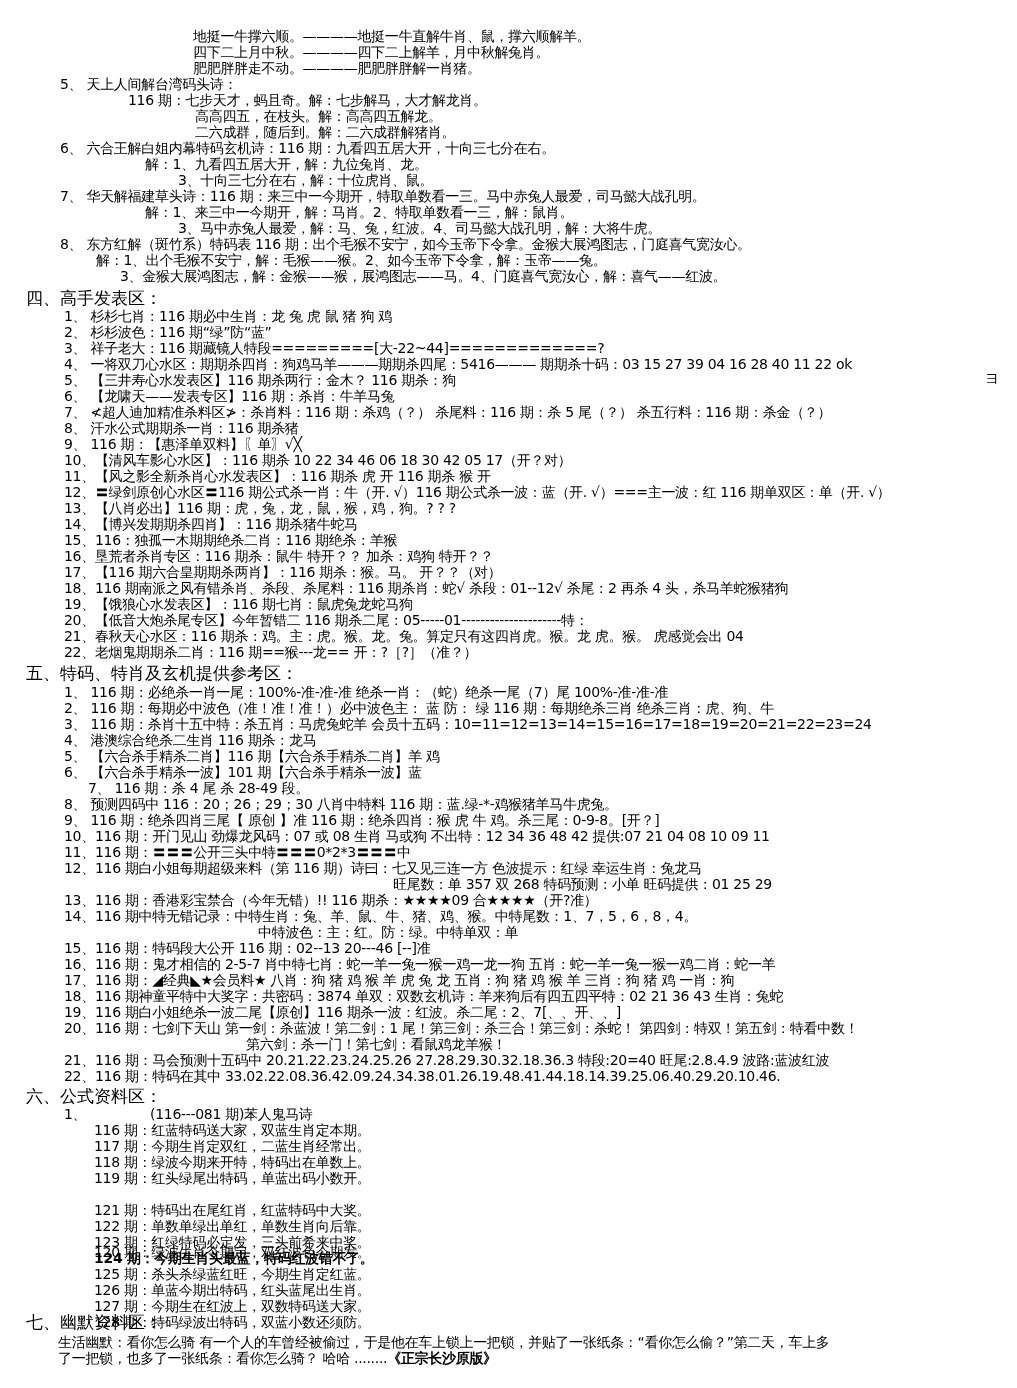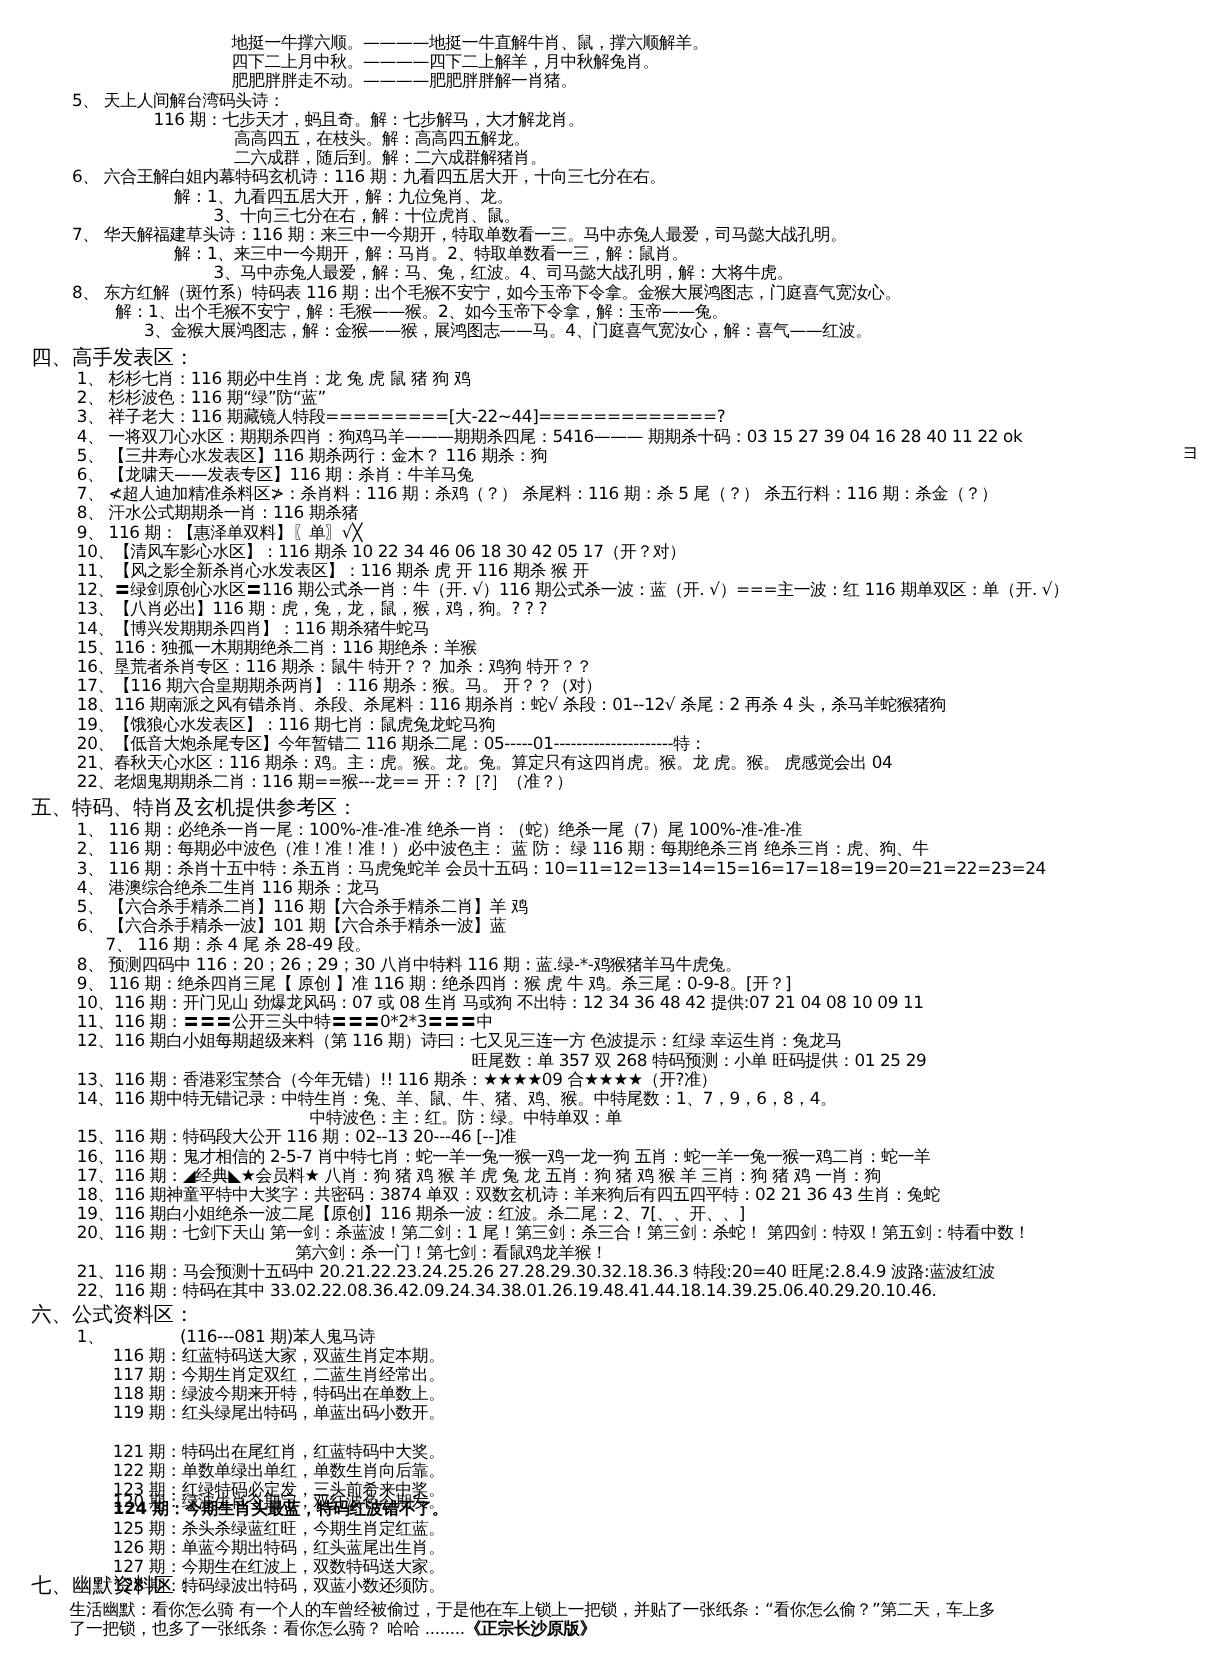--- a/index.html
+++ b/index.html
@@ -69,21 +69,21 @@
 <div class="line" style="left:64px;top:748px;">5、  【六合杀手精杀二肖】116 期【六合杀手精杀二肖】羊    鸡</div>
 <div class="line" style="left:64px;top:764px;">6、  【六合杀手精杀一波】101 期【六合杀手精杀一波】蓝</div>
 <div class="line" style="left:64px;top:780px;margin-left:24px;">7、  116 期：杀 4 尾    杀 28-49 段。</div>
 <div class="line" style="left:64px;top:796px;">8、  预测四码中 116：20；26；29；30       八肖中特料 116 期：蓝.绿-*-鸡猴猪羊马牛虎兔。</div>
 <div class="line" style="left:64px;top:812px;">9、  116 期：绝杀四肖三尾【 原创 】准 116 期：绝杀四肖：猴 虎 牛 鸡。杀三尾：0-9-8。[开？]</div>
 <div class="line" style="left:64px;top:828px;">10、116 期：开门见山    劲爆龙风码：07 或 08  生肖 马或狗  不出特：12 34 36 48 42  提供:07 21 04 08 10 09 11</div>
 <div class="line" style="left:64px;top:844px;">11、116 期：〓〓〓公开三头中特〓〓〓0*2*3〓〓〓中</div>
 <div class="line" style="left:64px;top:860px;">12、116 期白小姐每期超级来料（第 116 期）诗曰：七又见三连一方  色波提示：红绿  幸运生肖：兔龙马</div>
 <div class="line" style="left:369px;top:876px;margin-left:24px;">旺尾数：单 357 双 268  特码预测：小单   旺码提供：01  25  29</div>
 <div class="line" style="left:64px;top:892px;">13、116 期：香港彩宝禁合（今年无错）!! 116 期杀：★★★★09 合★★★★（开?准）</div>
-<div class="line" style="left:64px;top:908px;">14、116 期中特无错记录：中特生肖：兔、羊、鼠、牛、猪、鸡、猴。中特尾数：1、7，9，6，8，4。</div>
+<div class="line" style="left:64px;top:908px;">14、116 期中特无错记录：中特生肖：兔、羊、鼠、牛、猪、鸡、猴。中特尾数：1、7，5，6，8，4。</div>
 <div class="line" style="left:258px;top:924px;">中特波色：主：红。防：绿。中特单双：单</div>
 <div class="line" style="left:64px;top:940px;">15、116 期：特码段大公开 116 期：02--13 20---46  [--]准</div>
 <div class="line" style="left:64px;top:956px;">16、116 期：鬼才相信的 2-5-7 肖中特七肖：蛇一羊一兔一猴一鸡一龙一狗 五肖：蛇一羊一兔一猴一鸡二肖：蛇一羊</div>
 <div class="line" style="left:64px;top:972px;">17、116 期：◢经典◣★会员料★   八肖：狗 猪 鸡 猴 羊 虎 兔 龙   五肖：狗 猪 鸡 猴 羊   三肖：狗 猪 鸡     一肖：狗</div>
 <div class="line" style="left:64px;top:988px;">18、116 期神童平特中大奖字：共密码：3874 单双：双数玄机诗：羊来狗后有四五四平特：02 21 36 43 生肖：兔蛇</div>
 <div class="line" style="left:64px;top:1004px;">19、116 期白小姐绝杀一波二尾【原创】116 期杀一波：红波。杀二尾：2、7[、、开、、]</div>
 <div class="line" style="left:64px;top:1020px;">20、116 期：七剑下天山  第一剑：杀蓝波！第二剑：1 尾！第三剑：杀三合！第三剑：杀蛇！  第四剑：特双！第五剑：特看中数！</div>
 <div class="line" style="left:246px;top:1036px;">第六剑：杀一门！第七剑：看鼠鸡龙羊猴！</div>
 <div class="line" style="left:64px;top:1052px;">21、116 期：马会预测十五码中 20.21.22.23.24.25.26 27.28.29.30.32.18.36.3 特段:20=40 旺尾:2.8.4.9 波路:蓝波红波</div>
 <div class="line" style="left:64px;top:1068px;">22、116 期：特码在其中 33.02.22.08.36.42.09.24.34.38.01.26.19.48.41.44.18.14.39.25.06.40.29.20.10.46.</div>

